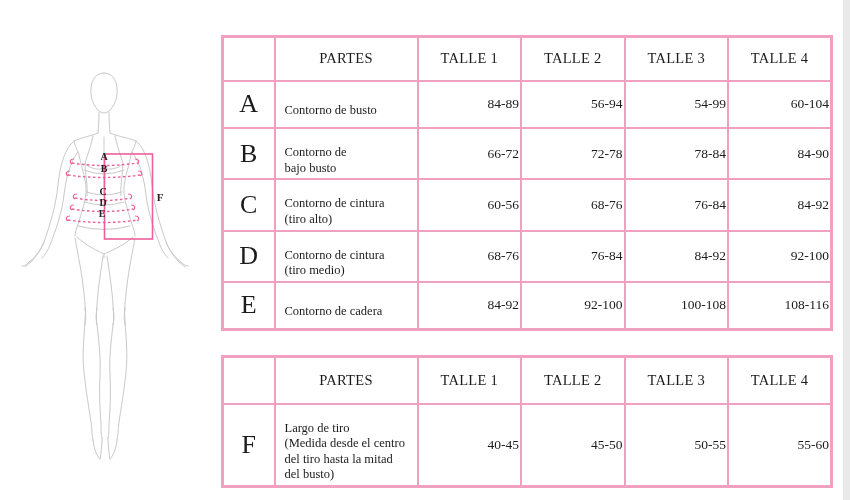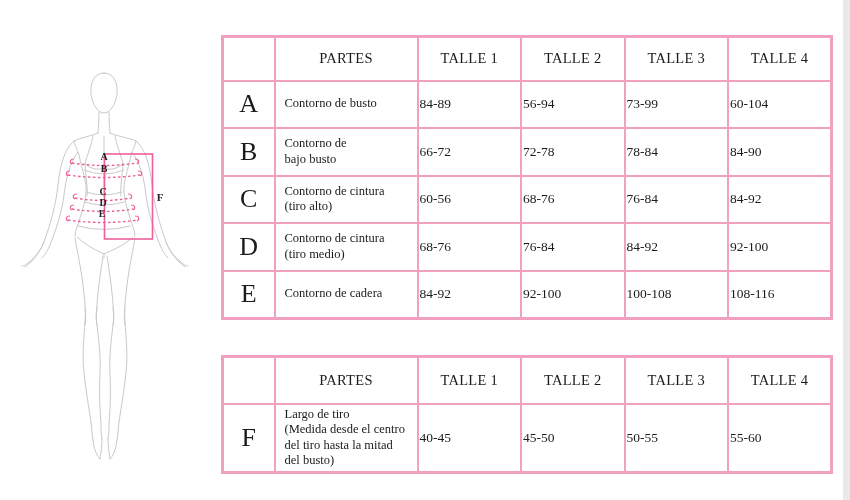--- a/index.html
+++ b/index.html
@@ -30,24 +30,24 @@
   tr.row{height:47.5px;}
   tr.row-f{height:67px;}
   td{vertical-align:middle;}
   td.letter{
     text-align:center;font-size:26px;font-weight:400;line-height:1;
   }
   td.hcell{
     text-align:center;font-size:14.5px;letter-spacing:.3px;font-weight:400;
   }
   td.part{
-    text-align:left;padding:2px 6px 2px 9px;font-size:12.5px;line-height:1.25;
+    text-align:left;padding:16px 6px 2px 9px;font-size:12.5px;line-height:1.25;
     white-space:pre-line;
   }
-  td.val{text-align:left;font-size:13.5px;}
+  td.val{text-align:right;font-size:13.5px;}
 </style>
 </head>
 <body>
 
 <div class="canvas">
 
   <div class="figure-wrap">
     <svg width="220" height="500" viewBox="0 0 220 500">
 
       <g stroke="#c9c9c9" stroke-width="1" fill="none" stroke-linecap="round">
@@ -154,21 +154,21 @@
         <td class="hcell">TALLE 1</td>
         <td class="hcell">TALLE 2</td>
         <td class="hcell">TALLE 3</td>
         <td class="hcell">TALLE 4</td>
       </tr>
       <tr class="row">
         <td class="letter">A</td>
         <td class="part">Contorno de busto</td>
         <td class="val">84-89</td>
         <td class="val">56-94</td>
-        <td class="val">73-99</td>
+        <td class="val">54-99</td>
         <td class="val">60-104</td>
       </tr>
       <tr class="row">
         <td class="letter">B</td>
         <td class="part">Contorno de
 bajo busto</td>
         <td class="val">66-72</td>
         <td class="val">72-78</td>
         <td class="val">78-84</td>
         <td class="val">84-90</td>

